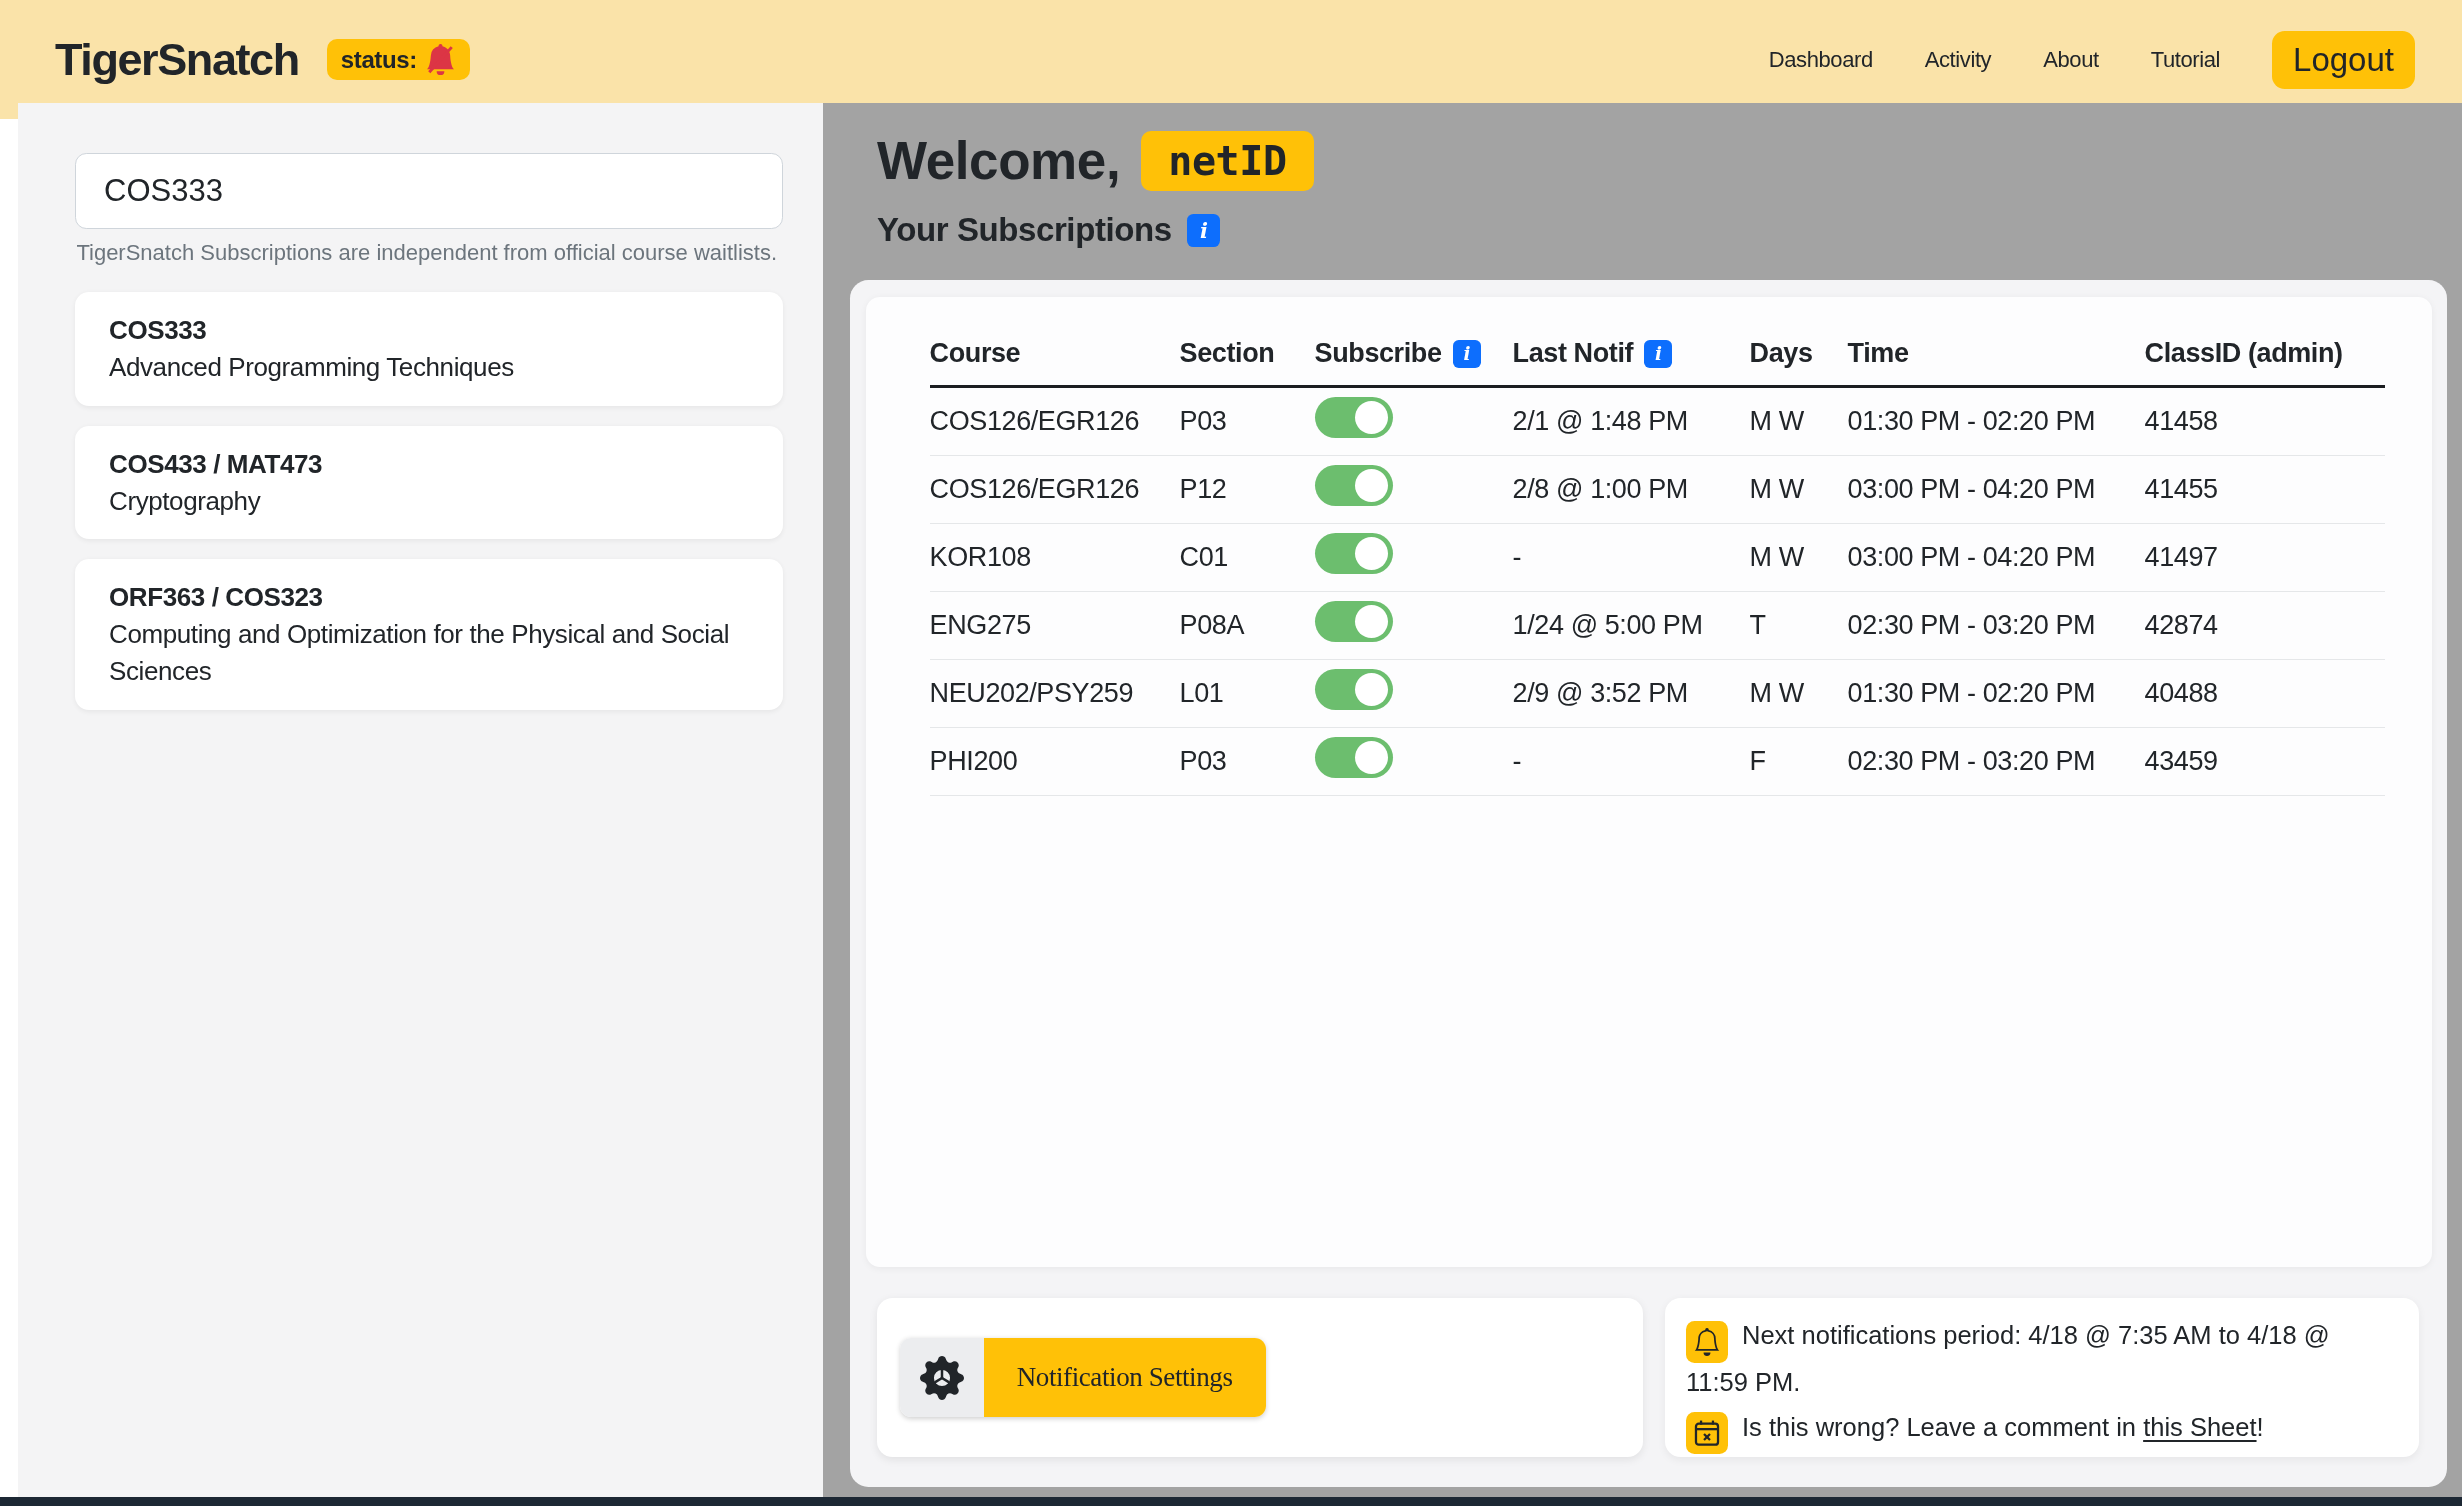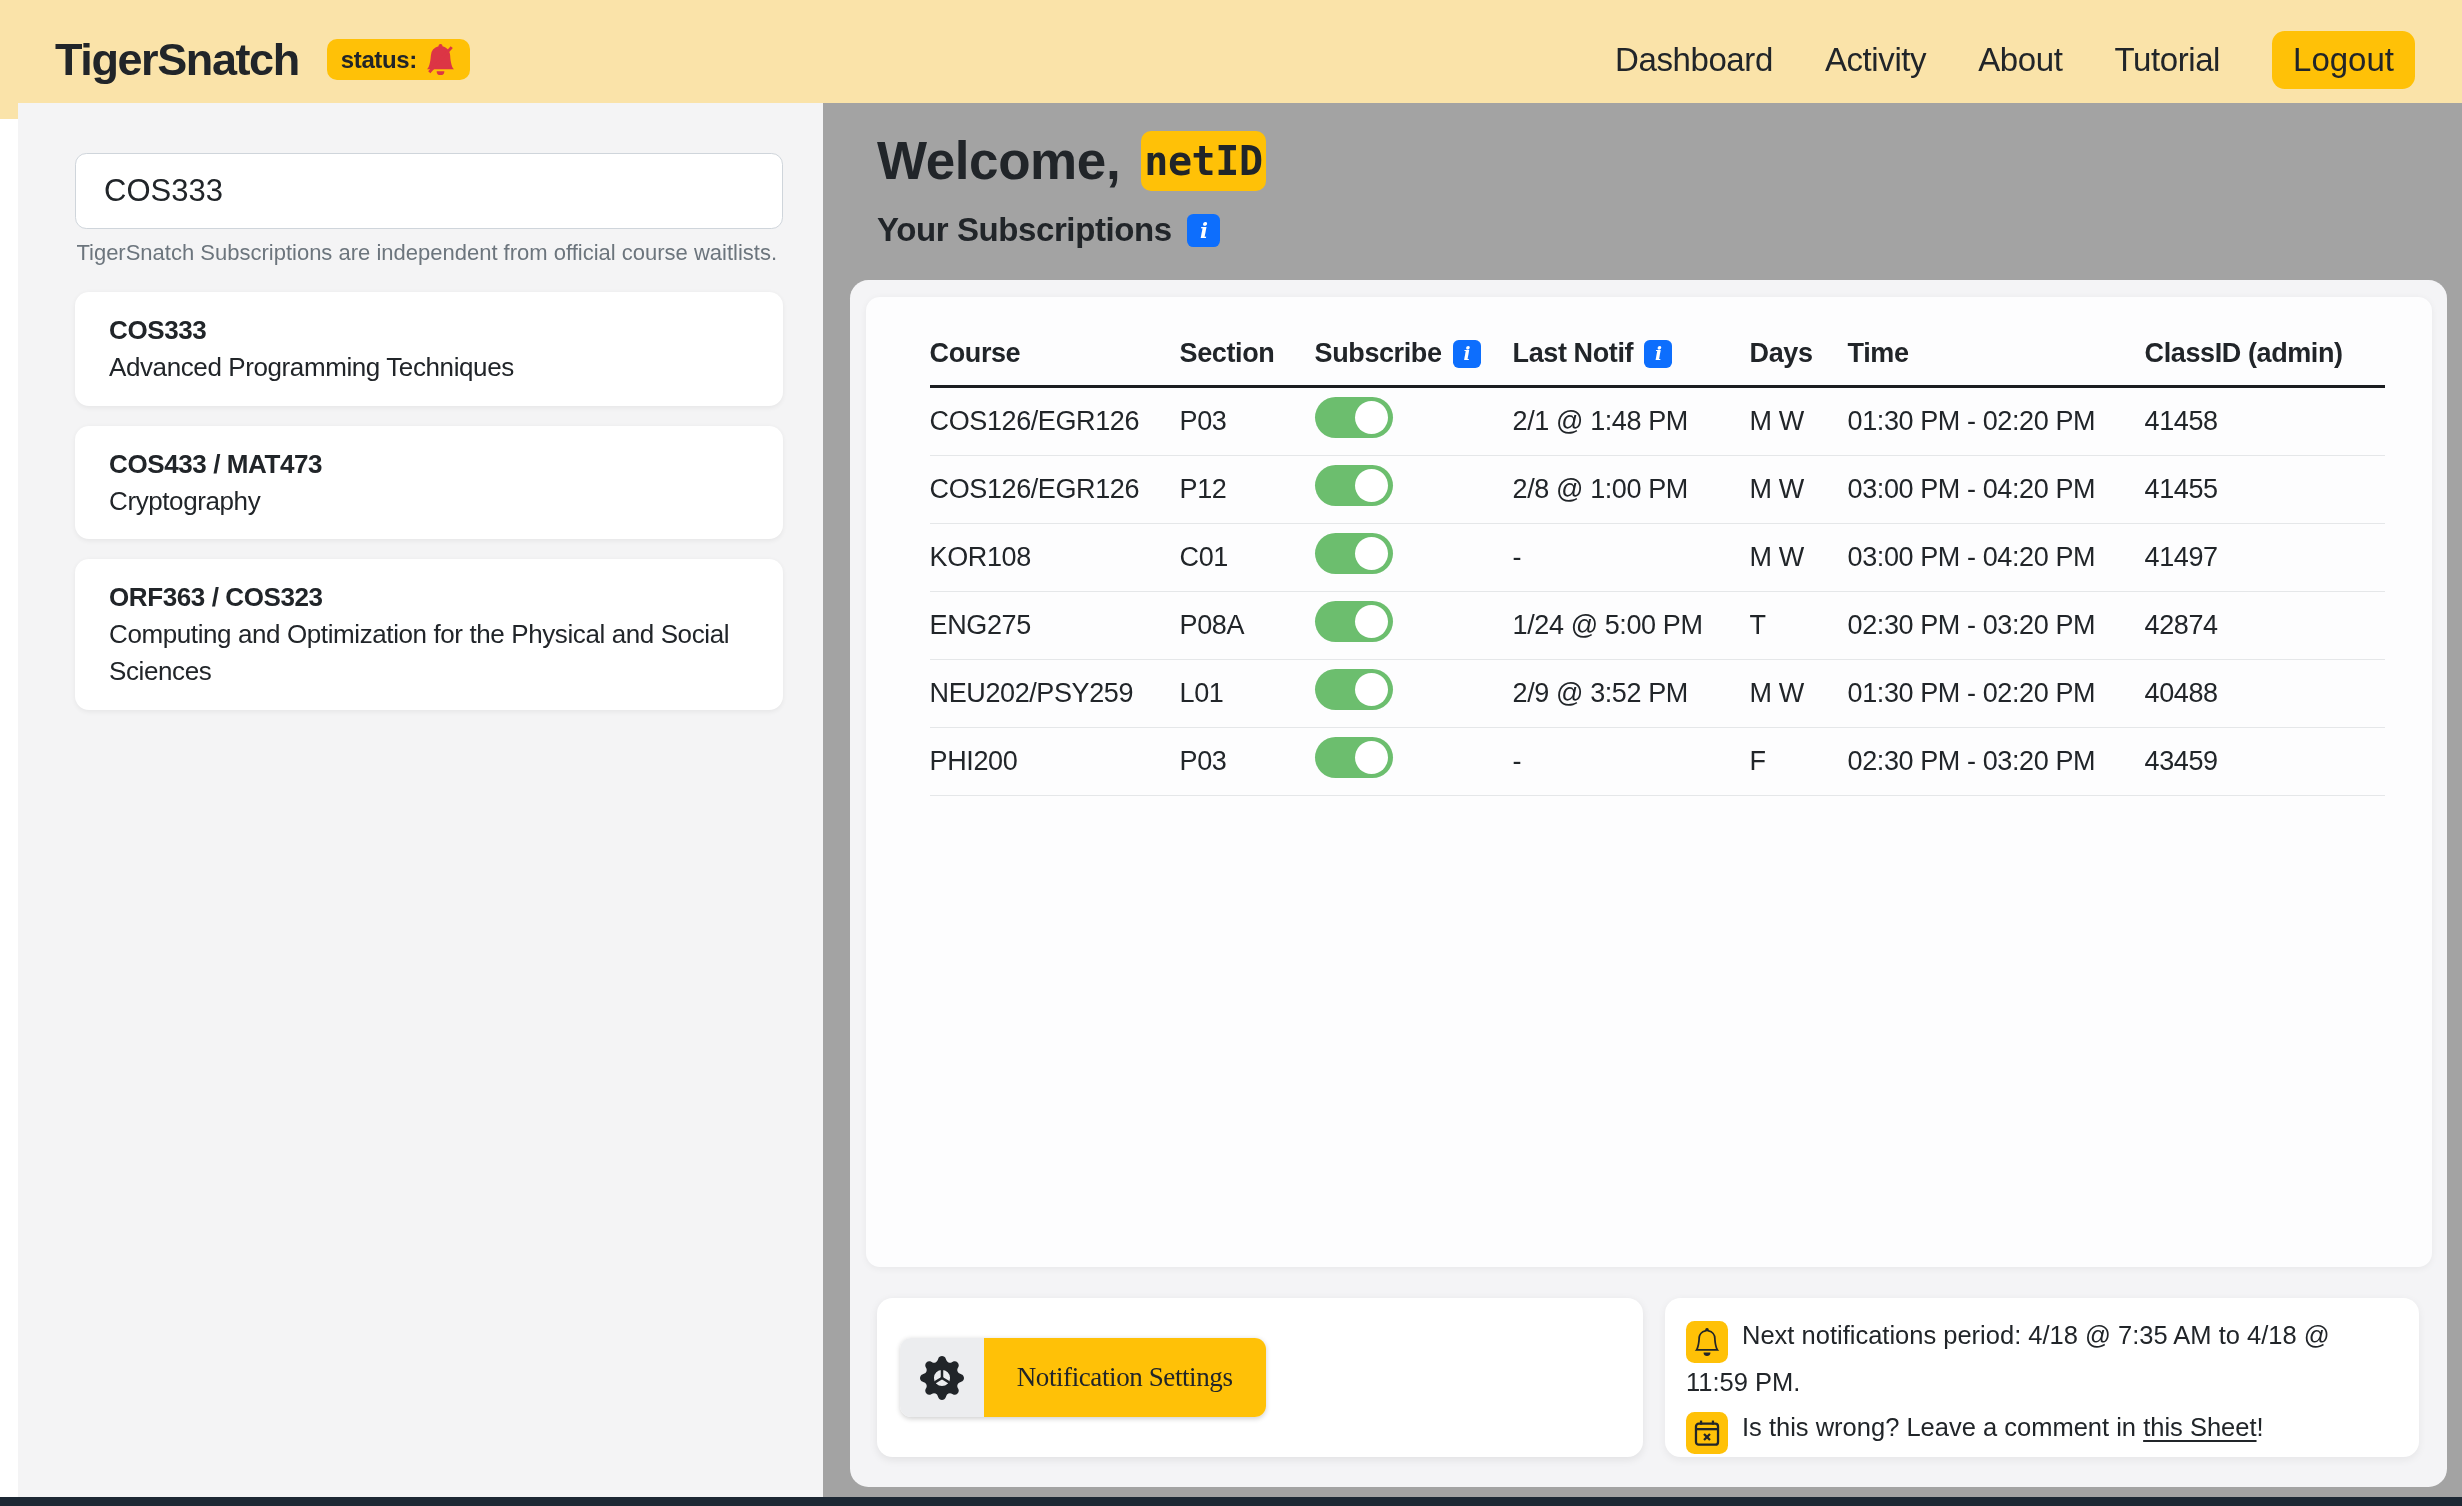--- a/index.html
+++ b/index.html
@@ -24,21 +24,21 @@
   .brand { font-size:45px; font-weight:700; letter-spacing:-1.4px; }
   .status-badge {
     margin-left:28px;
     background:#FFC107; border-radius:10px;
     height:41px; padding:0 14px;
     display:flex; align-items:center; gap:8.5px;
     font-size:24px; font-weight:700;
   }
   .status-badge svg { width:31px; height:31px; display:block; }
   .topnav { margin-left:auto; display:flex; align-items:center; gap:52px; }
-  .topnav .navlink { font-size:33px; text-decoration:none; cursor:pointer; }
+  .topnav .navlink { font-size:22px; text-decoration:none; cursor:pointer; }
   .logout-btn {
     margin-left:52px;
     background:#FFC107; border:none; border-radius:12.7px;
     font-size:33px; font-family:inherit; color:#212529;
     padding:10px 21px; cursor:pointer;
   }
 
   
   .sidebar {
     position:absolute; left:0; top:103px; width:823px; bottom:10px;
@@ -65,21 +65,21 @@
   .main { position:absolute; left:823px; top:103px; right:0; bottom:10px; background:#a3a3a3; }
   .welcome {
     position:absolute; left:54px; top:27px;
     display:flex; align-items:center; gap:21px;
     font-size:53px; font-weight:700;
   }
   .netid-chip {
     font-family:"DejaVu Sans Mono", monospace;
     font-weight:700; font-size:40px;
     background:#FFC107; border-radius:10px;
-    padding:7px 3px;
+    padding:7px 27px;
   }
   .subs-title {
     position:absolute; left:54px; top:108px;
     display:flex; align-items:center; gap:15.6px;
     font-size:33px; font-weight:700;
   }
   .info-badge {
     background:#0D6EFD; color:#fff;
     border-radius:6.4px; width:33px; height:33px;
     display:inline-flex; align-items:center; justify-content:center;

